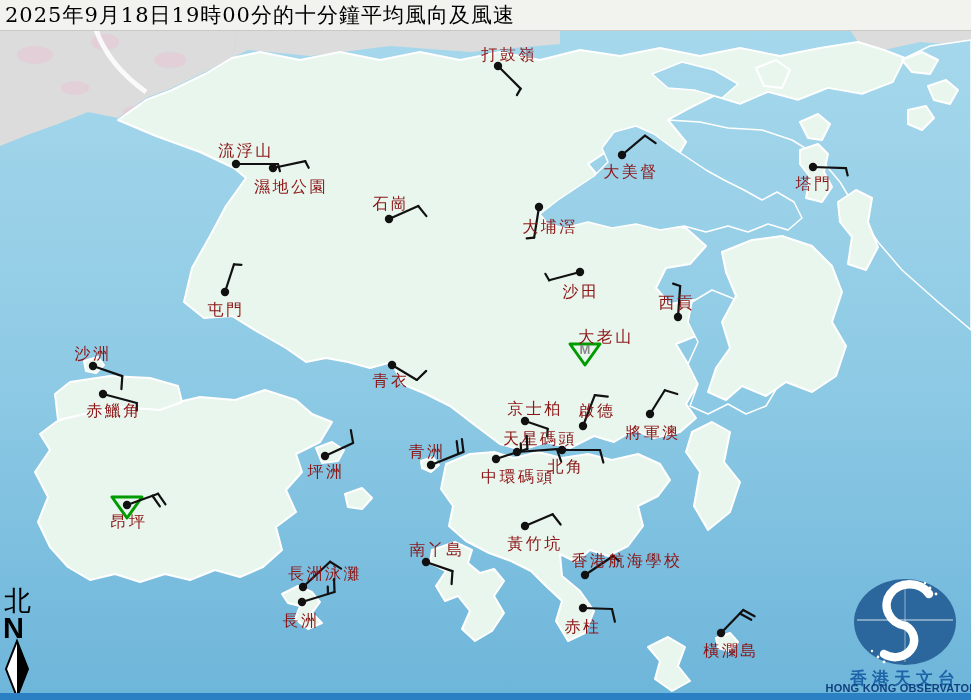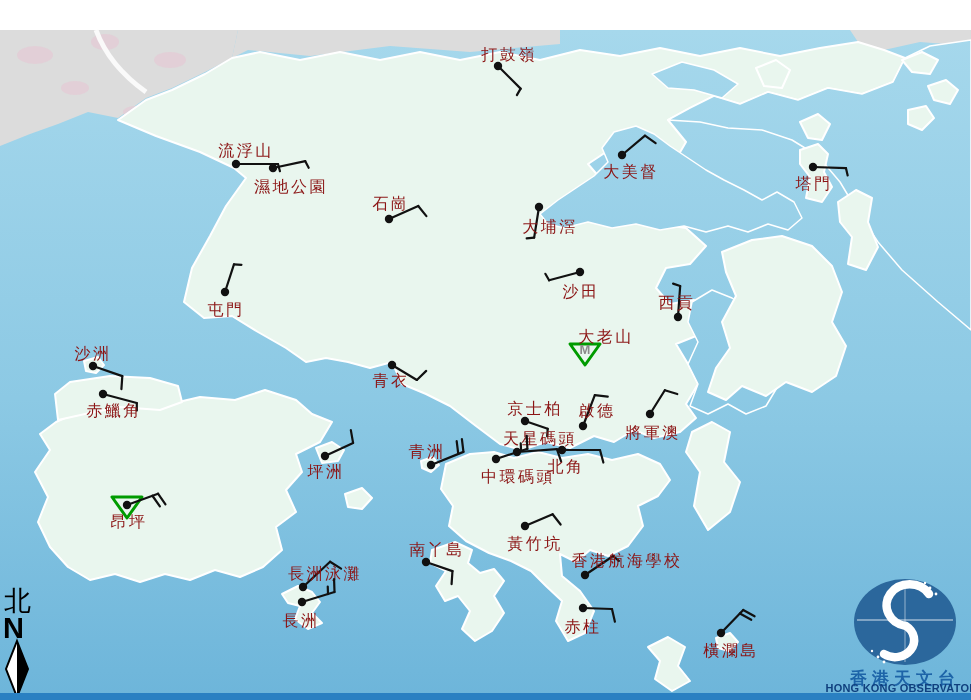--- a/index.html
+++ b/index.html
@@ -277,13 +277,16 @@
           <circle cx="878" cy="657" r="1.4"></circle>
         <circle cx="872" cy="651" r="1.2"></circle>
           <circle cx="884" cy="662" r="1.4"></circle>
       </g>
       <text class="logo-cn" x="905" y="684" text-anchor="middle">香港天文台</text>
       <rect x="0" y="693" width="971" height="7" fill="#2a80c2"></rect>
       <text class="logo-en" x="905" y="692" text-anchor="middle">HONG KONG OBSERVATORY</text>
     </g>
   </svg>
 
+  <div id="title-bar">
+    <div id="title-text">2025年9月18日19時00分的十分鐘平均風向及風速</div>
+  </div>
 </div>
 
 </body></html>

